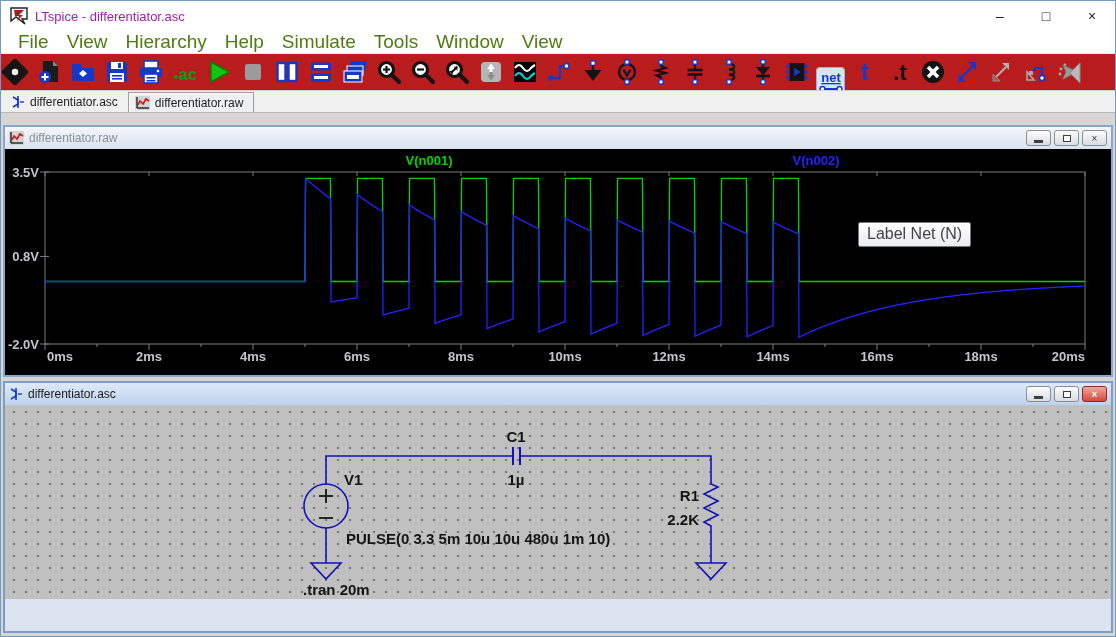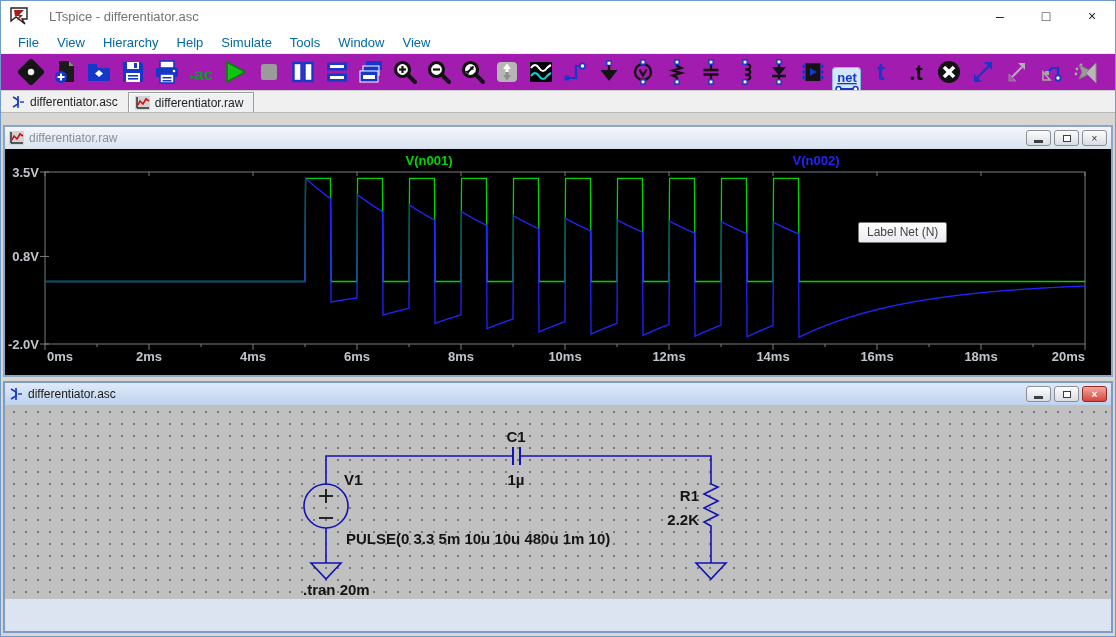--- a/index.html
+++ b/index.html
@@ -3,33 +3,33 @@
 <meta charset="utf-8">
 <style>
   * { box-sizing: border-box; margin: 0; padding: 0; }
   body { font-family: "Liberation Sans", sans-serif; background:#888; }
   .app { position:relative; width:1116px; height:637px; background:#ffffff; overflow:hidden;
          border:1px solid #6f9ac9; }
 
   
   .titlebar { height:30px; background:#ffffff; display:flex; align-items:center; position:relative; }
   .titlebar .logo { width:20px; height:20px; margin:0 6px 0 8px; }
-  .titlebar .title { font-size:13px; color:#737373;margin-left:14px; }
+  .titlebar .title { font-size:13px; color:#a21caf; }
   .win-controls { position:absolute; right:0; top:0; height:30px; display:flex; }
   .win-btn { width:46px; height:30px; display:flex; align-items:center; justify-content:center;
              font-size:14px; color:#222; cursor:default; }
 
   
   .menubar { height:23px; background:#ffffff; display:flex; align-items:center; padding-left:8px;
              border-bottom:1px solid #ececec; }
-  .menu-item { font-size:13px; color:#0369a1; padding:2px 9px; }
-
-  
-  .toolbar { height:37px; background:#a21caf; border-bottom:1px solid #cfcfcf;
-             display:flex; align-items:center; padding-left:16px; gap:7px; overflow:hidden; white-space:nowrap; }
+  .menu-item { font-size:19px; color:#4d7c0f; padding:2px 9px; }
+
+  
+  .toolbar { height:37px; background:#b91c1c; border-bottom:1px solid #cfcfcf;
+             display:flex; align-items:center; gap:7px; overflow:hidden; white-space:nowrap; }
   .tool { width:27px; height:28px; flex:0 0 27px; display:flex; align-items:center; justify-content:center; border-radius:2px; }
   .tool svg { display:block; }
   .tool.hl { background:#d3e6fb; outline:1px solid #8db7e4;margin-top:20px; }
 
   
   .tabbar { height:22px; background:#f0f0f0; border-bottom:1px solid #b9b9b9; display:flex; align-items:flex-end; padding-left:4px; }
   .tab { height:20px; display:flex; align-items:center; gap:5px; padding:0 10px 0 6px; font-size:12px; color:#222; }
   .tab.raised { background:#eef0f2; border:1px solid #9c9c9c; border-bottom:none; box-shadow:inset 1px 1px 0 #fff; }
 
   
@@ -55,21 +55,21 @@
 
   
   .schem-canvas { position:relative; height:194px; background-color:#c0c0c0;
       background-image:radial-gradient(circle, #777 0.9px, rgba(0,0,0,0) 1px);
       background-size:12px 12px; background-position:3px 1px; }
   .schem-canvas svg { position:absolute; left:0; top:0; }
 
   
   .tooltip { position:absolute; left:857px; top:109px; z-index:50; padding:2px 8px 3px;
              background:linear-gradient(#ffffff,#eaeaf2); border:1px solid #777;
-             border-radius:2px; font-size:12px; color:#444; box-shadow:2px 2px 3px rgba(0,0,0,.25); }
+             border-radius:2px; font-size:16px; color:#444; box-shadow:2px 2px 3px rgba(0,0,0,.25); }
 </style>
 </head>
 <body>
 
 <div class="app">
 
   <div class="titlebar">
     <svg class="logo" viewBox="0 0 20 20">
       <polygon points="2,2 18,2 18,13 13,13 16,18 7,11 2,15" fill="#fff" stroke="#222" stroke-width="1.4"></polygon>
       <polygon points="5,4 15,4 10,9 14,9 8,15 10,10 6,10" fill="#a51d1d"></polygon>

